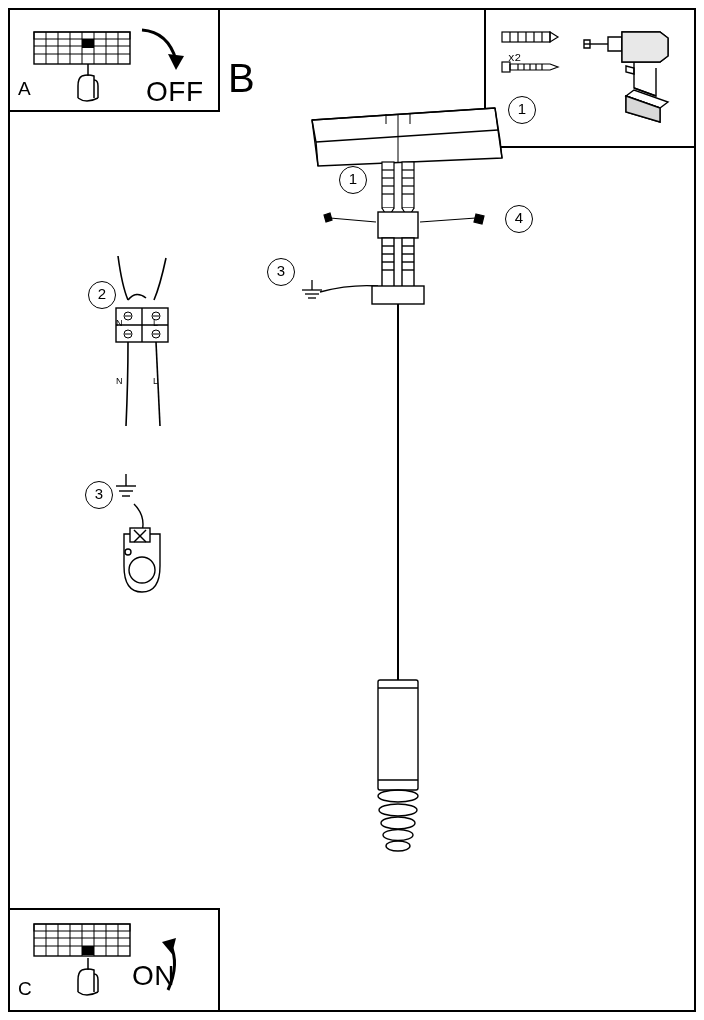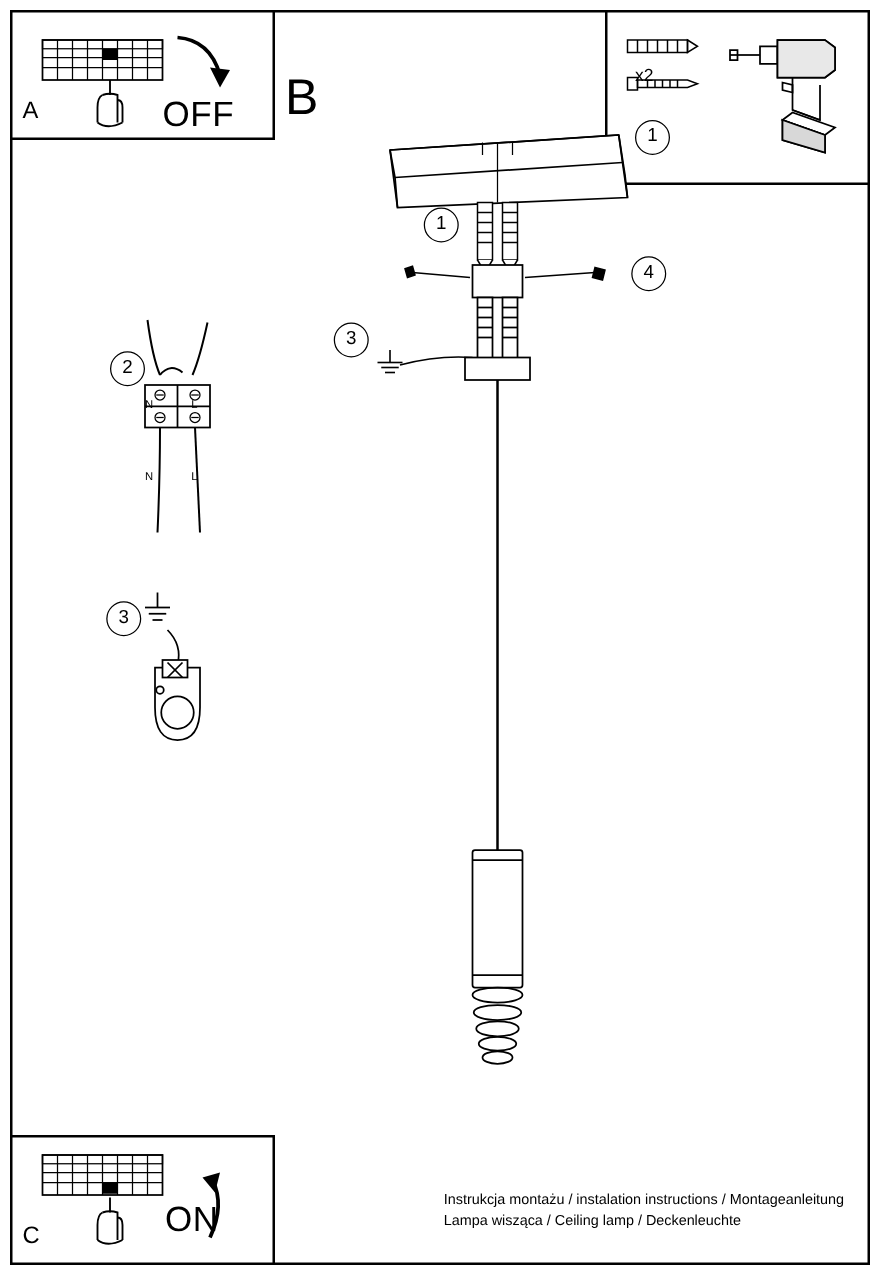--- a/index.html
+++ b/index.html
@@ -77,22 +77,22 @@
     border: 1.6px solid #000;
     border-radius: 50%;
     font-size: 15px;
     line-height: 24px;
     text-align: center;
     background: #fff;
     font-family: "Liberation Sans", sans-serif;
   }
   .tinytext {
     position: absolute;
-    font-size: 14px;
-    font-family: Liberation Sans, sans-serif;
+    font-size: 11px;
+    font-family: Liberation Mono, monospace;
   }
   .footer {
     position: absolute;
     left: 355px;
     top: 952px;
     font-size: 11.5px;
     line-height: 17px;
     font-family: "Liberation Sans", sans-serif;
     color: #000;
   }
@@ -105,21 +105,21 @@
 </style>
 </head>
 <body>
 
 <div id="sheet">
 
   <div class="frame"></div>
 
   <div class="abs panel-a">
     <div class="panel-letter" style="left:10px; top:70px;">A</div>
-    <div class="onoff" style="left:122px; top:68px;">OFF</div>
+    <div class="onoff" style="left:138px; top:68px;">OFF</div>
 
     <svg class="abs" style="left:22px; top:14px;" width="180" height="80" viewBox="0 0 180 80">
 
       <rect x="4" y="10" width="96" height="32" fill="none" stroke="#000" stroke-width="1.4"></rect>
       <rect x="4" y="10" width="96" height="7" fill="none" stroke="#000" stroke-width="1"></rect>
 
       <g stroke="#000" stroke-width="1">
         <line x1="16" y1="10" x2="16" y2="42"></line>
         <line x1="28" y1="10" x2="28" y2="42"></line>
         <line x1="40" y1="10" x2="40" y2="42"></line>
@@ -371,18 +371,14 @@
         <path d="M48 74 q8 6 20 0"></path>
       </g>
     </svg>
 
     <svg class="abs" style="left:126px; top:26px;" width="56" height="58" viewBox="0 0 56 58">
       <path d="M34 54 q12 -26 2 -46" fill="none" stroke="#000" stroke-width="3"></path>
       <path d="M28 6 l14 -4 l-4 16 z" fill="#000"></path>
     </svg>
   </div>
 
-  <div class="footer">
-    <div>Instrukcja montażu / instalation instructions / Montageanleitung</div>
-    <div>Lampa wisząca / Ceiling lamp / Deckenleuchte</div>
-  </div>
 
 </div>
 
 </body></html>

